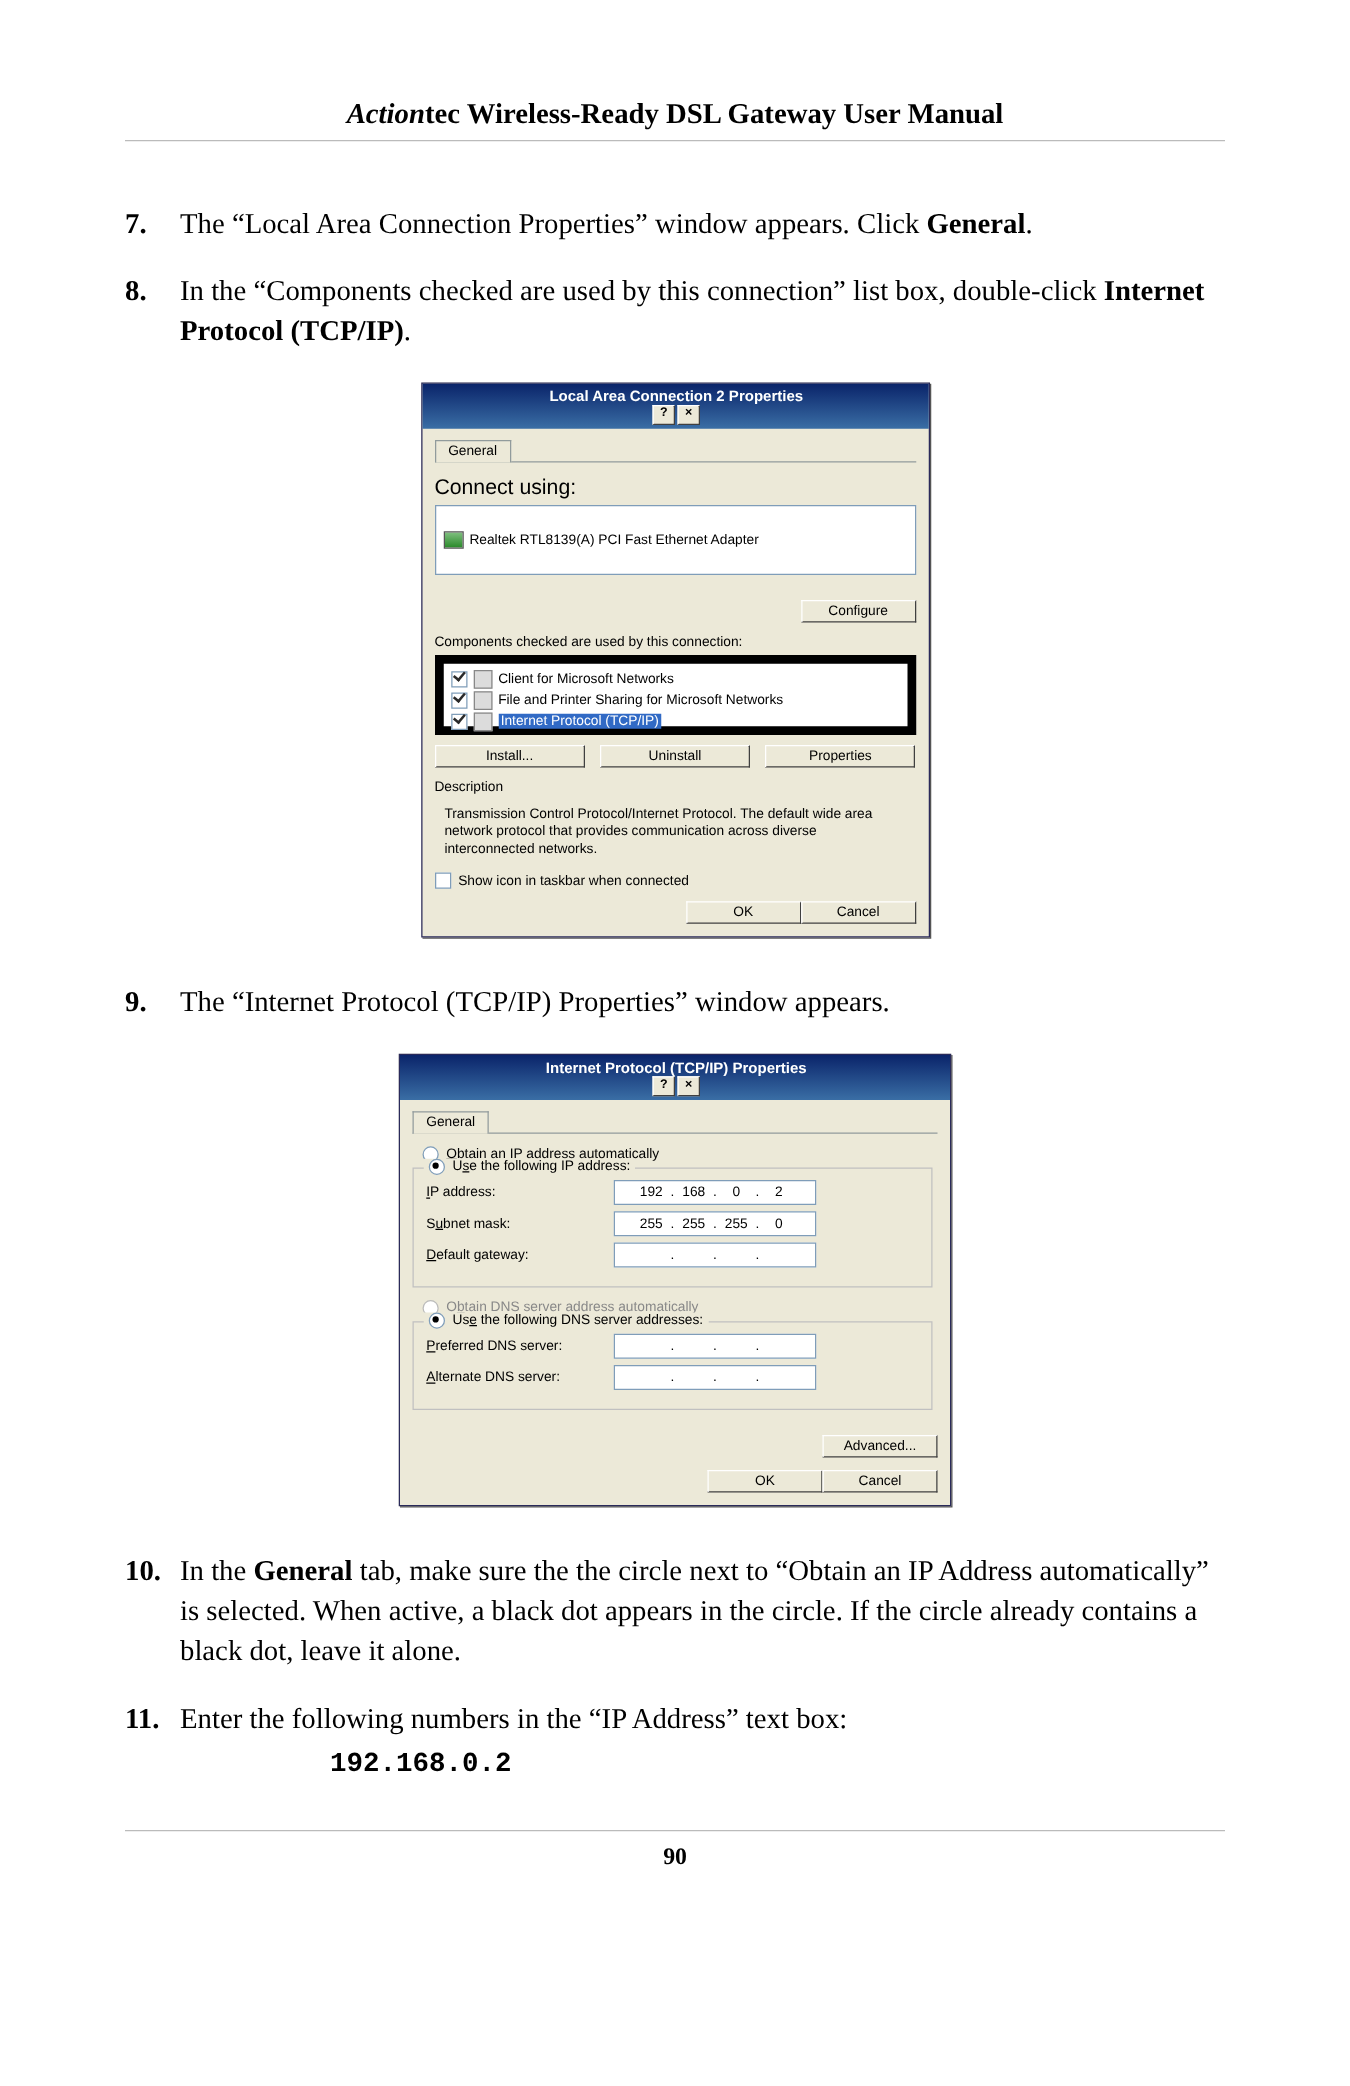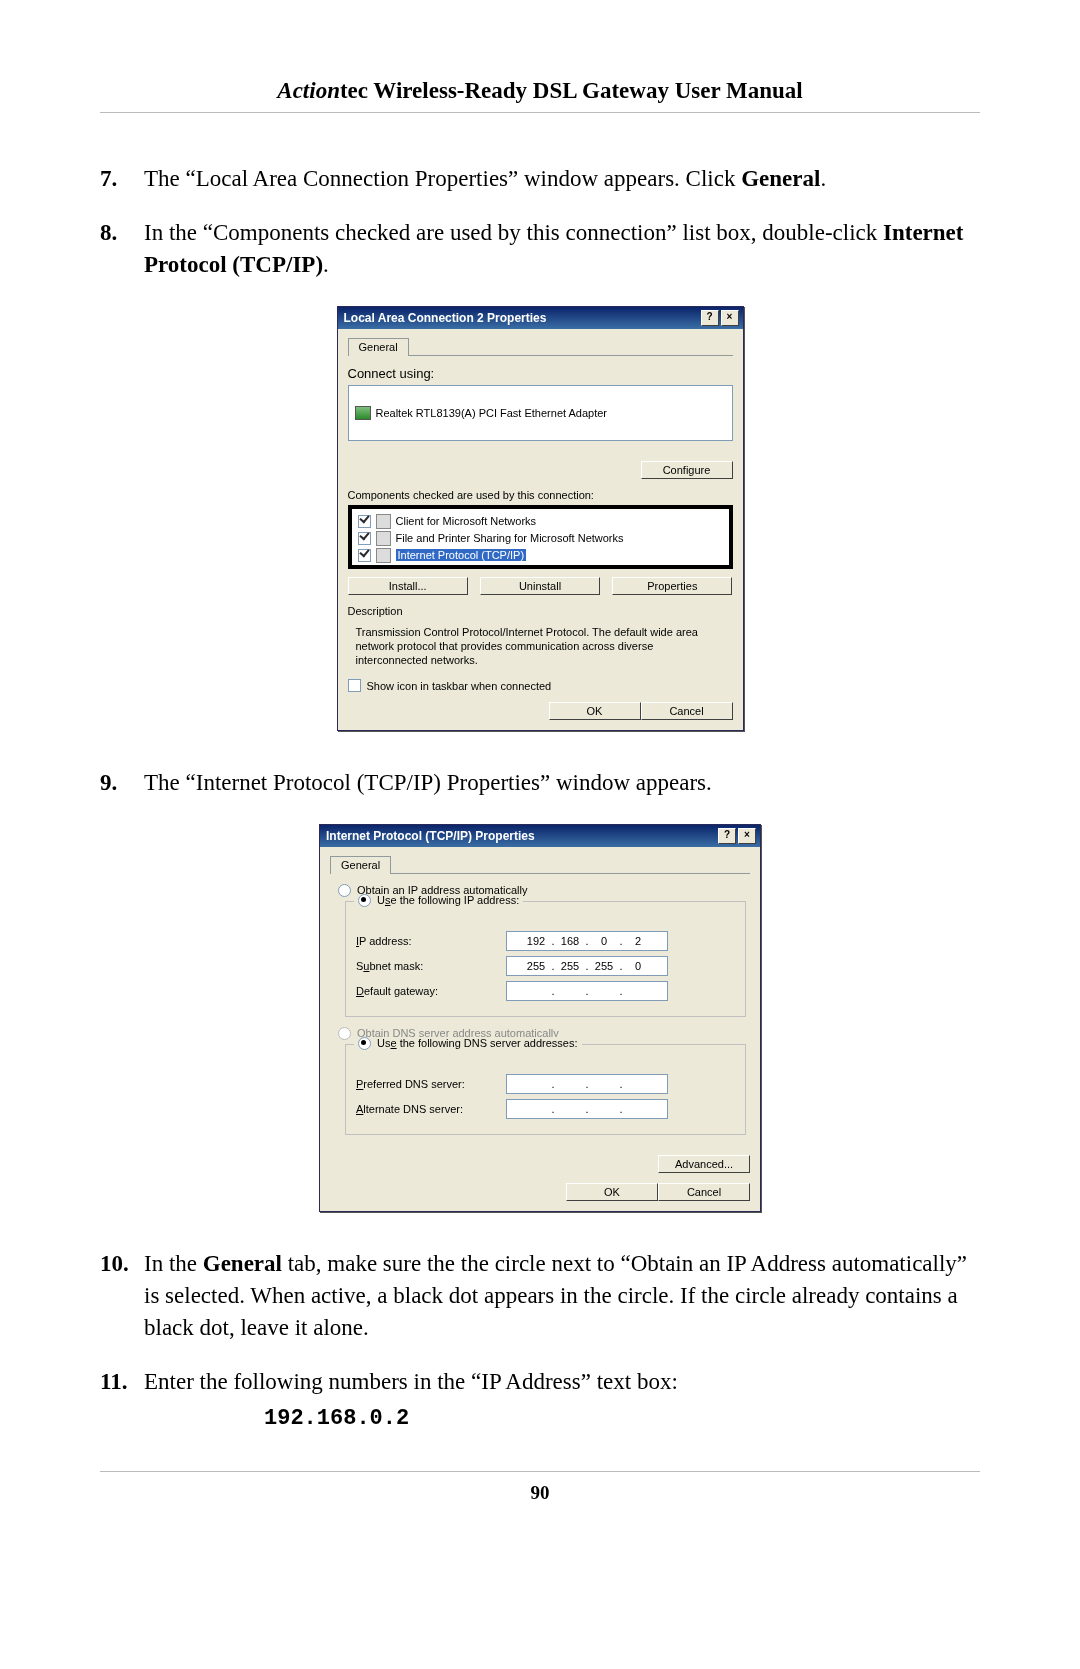--- a/index.html
+++ b/index.html
@@ -86,20 +86,21 @@
   }
   .titlebar {
     background: linear-gradient(#0a246a, #3a6ea5);
     color: #fff;
     font-weight: bold;
     padding: 3px 4px 3px 6px;
     display: flex;
     align-items: center;
     justify-content: space-between;
     font-size: 12px;
+    flex-direction: column;
   }
   .title-btns {
     display: flex;
     gap: 2px;
   }
   .title-btn {
     width: 16px;
     height: 14px;
     background: #ece9d8;
     border: 1px solid #fff;
@@ -121,21 +122,21 @@
   }
   .tab {
     background: #ece9d8;
     border: 1px solid #919b9c;
     border-bottom: none;
     padding: 2px 10px 3px 10px;
     position: relative;
     top: 1px;
     font-size: 11px;
   }
-  .lbl { font-size: 13px; }
+  .lbl { font-size: 17px; }
   .sunken-box {
     border: 1px solid #7f9db9;
     background: #fff;
     padding: 20px 6px;
     font-size: 11px;
     width: 100%;
     box-sizing: border-box;
   }
   .adapter-row {
     display: flex;
@@ -164,21 +165,21 @@
     justify-content: flex-end;
     margin-top: 20px;
   }
   .btn-row-3 {
     display: flex;
     gap: 12px;
     margin-top: 8px;
   }
   .btn-row-3 .btn { flex: 1; min-width: 0; }
   .listbox {
-    border: 4px solid #000000;
+    border: 7px solid #000000;
     background: #fff;
     height: 64px;
     padding: 4px 6px;
     font-size: 11px;
     box-sizing: border-box;
   }
   .li-row {
     display: flex;
     align-items: center;
     gap: 5px;
@@ -245,22 +246,22 @@
   .radio-row {
     display: flex;
     align-items: center;
     gap: 6px;
     font-size: 11px;
     margin: 4px 0 4px 8px;
   }
   .radio-row.dis { color: #888; }
   .fieldset {
     border: 1px solid #c0c0c0;
-    margin: 0 4px 10px 15px;
-    padding: 24px 10px 10px 10px;
+    margin: 0 4px 10px 0;
+    padding: 4px 10px 10px 10px;
     position: relative;
   }
   .fieldset .legend {
     position: absolute;
     top: -8px; left: 8px;
     background: #ece9d8;
     padding: 0 4px;
     font-size: 11px;
     display: flex;
     align-items: center;

